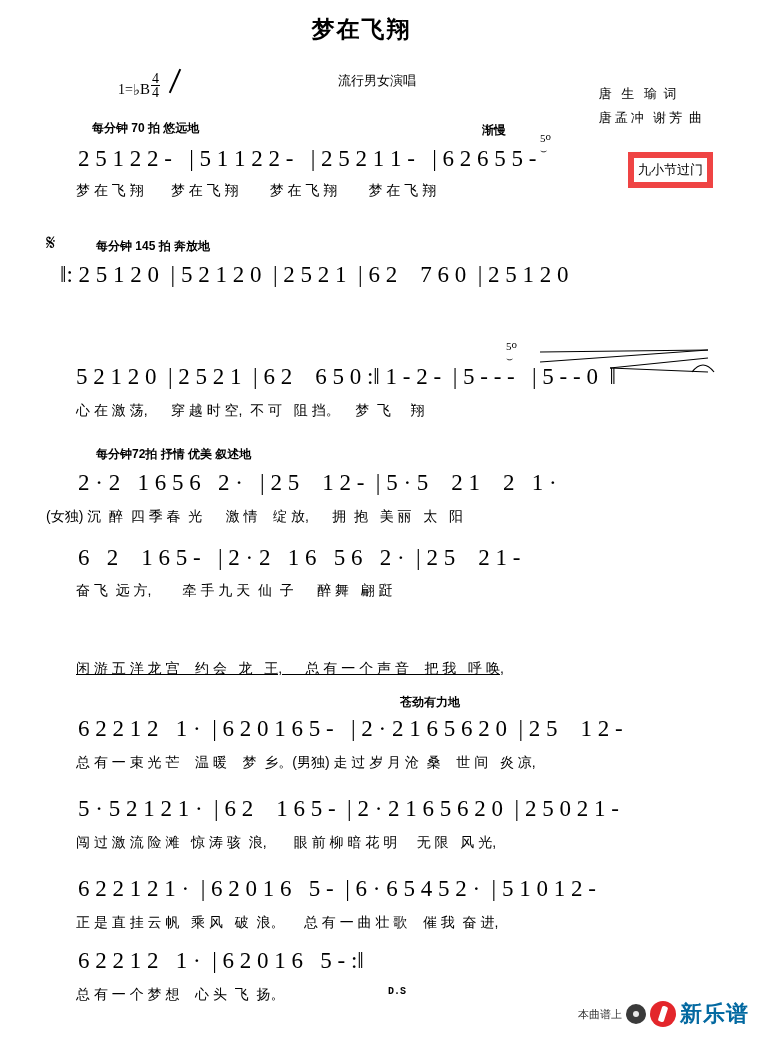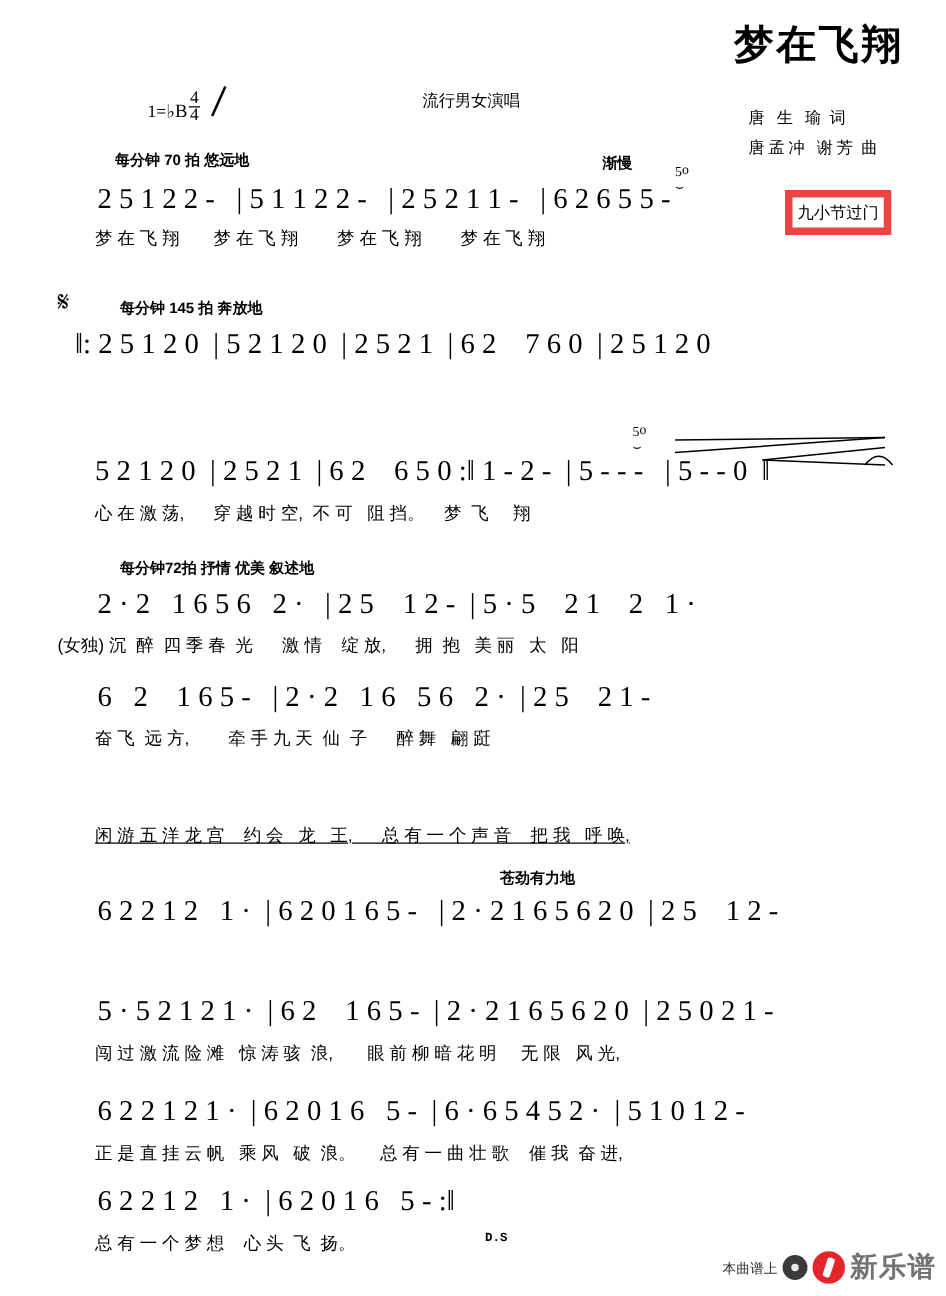--- a/index.html
+++ b/index.html
@@ -8,24 +8,24 @@
     background:#ffffff;
     font-family:"Liberation Serif", serif;
     color:#000;
     position:relative;
     overflow:hidden;
   }
   .sheet { position:relative; width:757px; height:1037px; }
 
   .title {
     position:absolute; top:14px; left:0; width:723px;
-    text-align:right;
+    text-align:center;
     font-family:"Liberation Sans", sans-serif;
     font-weight:bold;
-    font-size:32px;
+    font-size:23px;
     letter-spacing:2px;
   }
 
   .keysig {
     position:absolute; left:118px; top:72px;
     font-family:"Liberation Serif", serif;
     font-size:15px;
     line-height:1;
   }
   .keysig .eq { font-size:14px; }
@@ -122,21 +122,21 @@
     width:26px;height:26px;border-radius:50%;
     background:#e3262b; position:relative;
   }
   .redball:after{
     content:""; position:absolute; left:10px; top:5px;
     width:6px;height:16px;background:#fff;border-radius:2px;
     transform:rotate(18deg);
   }
   .brandtext {
     font-family:"Liberation Sans", sans-serif;
-    font-weight:bold; font-size:22px; color:#737373;
+    font-weight:bold; font-size:22px; color:#0369a1;
     letter-spacing:1px;
     text-align:right;
   }
   .ds {
     position:absolute;
     font-family:Liberation Mono, monospace;
     font-weight:bold;
     font-size:10px;
   }
   .smallmark{
@@ -192,20 +192,21 @@
   <div class="notes" style="left:78px; top:470px;">2 · 2   1 6 5 6   2 ·   | 2 5    1 2 -  | 5 · 5    2 1    2   1 ·</div>
   <div class="lyrics" style="left:46px; top:508px;">(女独) 沉  醉  四 季 春  光      激 情    绽 放,      拥  抱   美 丽   太   阳</div>
 
   <div class="notes" style="left:78px; top:545px;">6   2    1 6 5 -   | 2 · 2   1 6   5 6   2 ·  | 2 5    2 1 -</div>
   <div class="lyrics" style="left:76px; top:582px;">奋 飞  远 方,        牵 手 九 天  仙  子      醉 舞   翩 跹</div>
 
   <div class="lyrics" style="left:76px; top:660px;text-decoration:underline;">闲 游 五 洋 龙 宫    约 会   龙   王,      总 有 一 个 声 音    把 我   呼 唤,</div>
 
   <div class="tempo" style="left:400px; top:694px;">苍劲有力地</div>
   <div class="notes" style="left:78px; top:716px;">6 2 2 1 2   1 ·  | 6 2 0 1 6 5 -   | 2 · 2 1 6 5 6 2 0  | 2 5    1 2 -</div>
+  <div class="lyrics" style="left:76px; top:754px;">总 有 一 束 光 芒    温 暖    梦  乡。(男独) 走 过 岁 月 沧  桑    世 间   炎 凉,</div>
 
   <div class="notes" style="left:78px; top:796px;">5 · 5 2 1 2 1 ·  | 6 2    1 6 5 -  | 2 · 2 1 6 5 6 2 0  | 2 5 0 2 1 -</div>
   <div class="lyrics" style="left:76px; top:834px;">闯 过 激 流 险 滩   惊 涛 骇  浪,       眼 前 柳 暗 花 明     无 限   风 光,</div>
 
   <div class="notes" style="left:78px; top:876px;">6 2 2 1 2 1 ·  | 6 2 0 1 6   5 -  | 6 · 6 5 4 5 2 ·  | 5 1 0 1 2 -</div>
   <div class="lyrics" style="left:76px; top:914px;">正 是 直 挂 云 帆   乘 风   破  浪。     总 有 一 曲 壮 歌    催 我  奋 进,</div>
 
   <div class="notes" style="left:78px; top:948px;">6 2 2 1 2   1 ·  | 6 2 0 1 6   5 - :‖</div>
   <div class="lyrics" style="left:76px; top:986px;">总 有 一 个 梦 想    心 头  飞  扬。</div>
   <div class="ds" style="left:388px; top:986px;">D.S</div>

